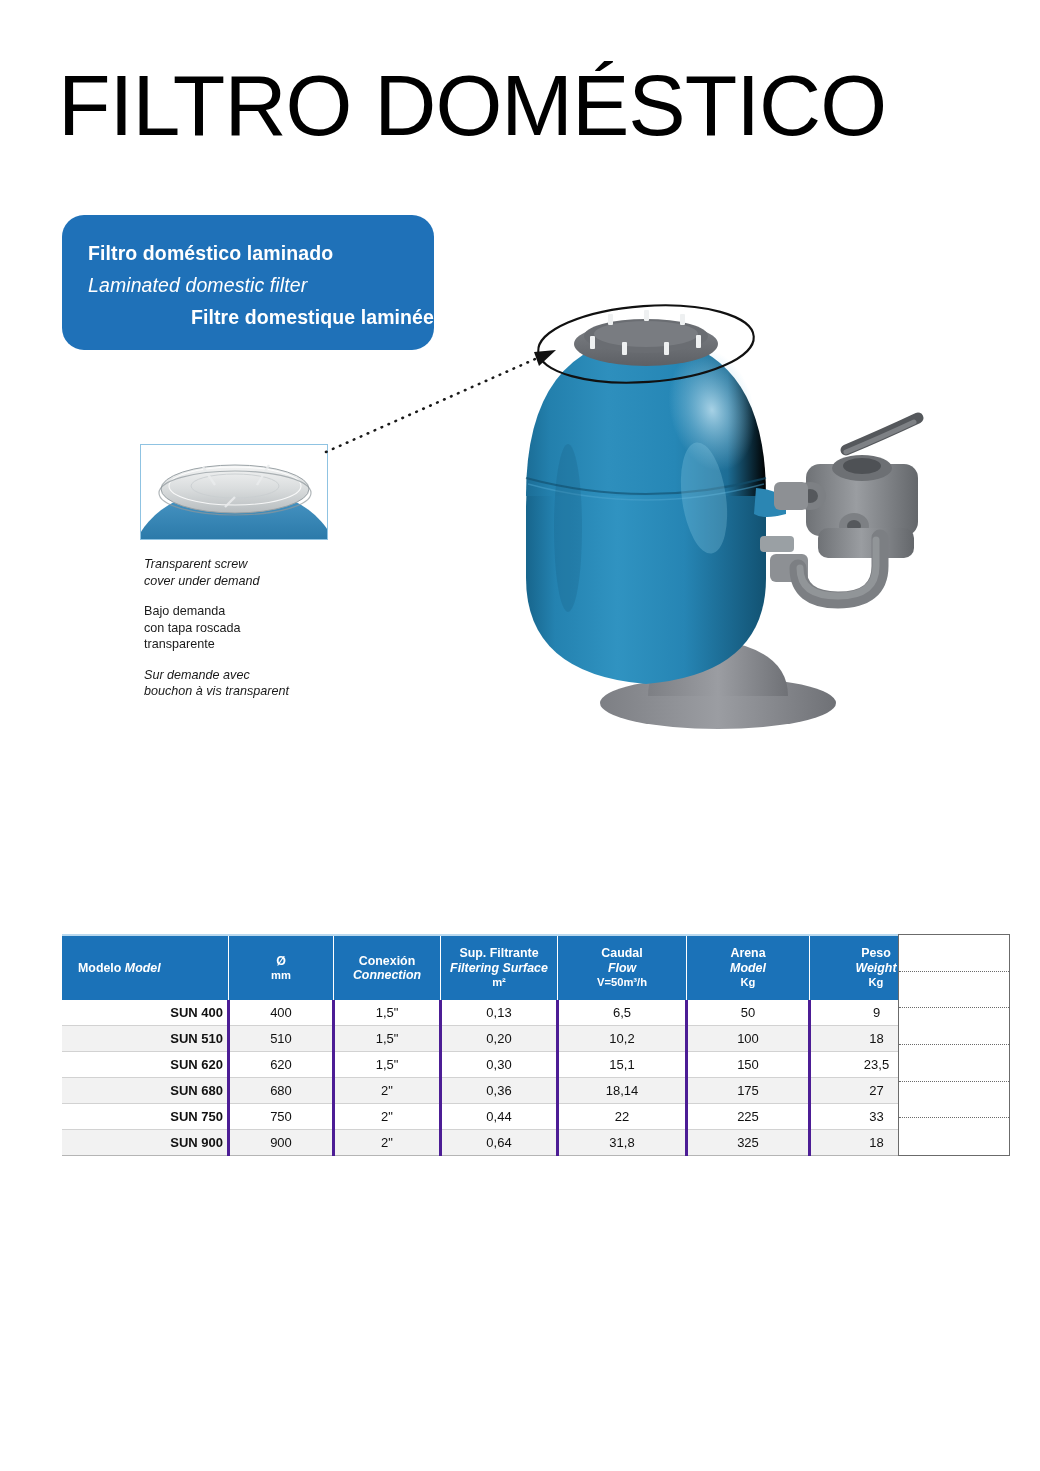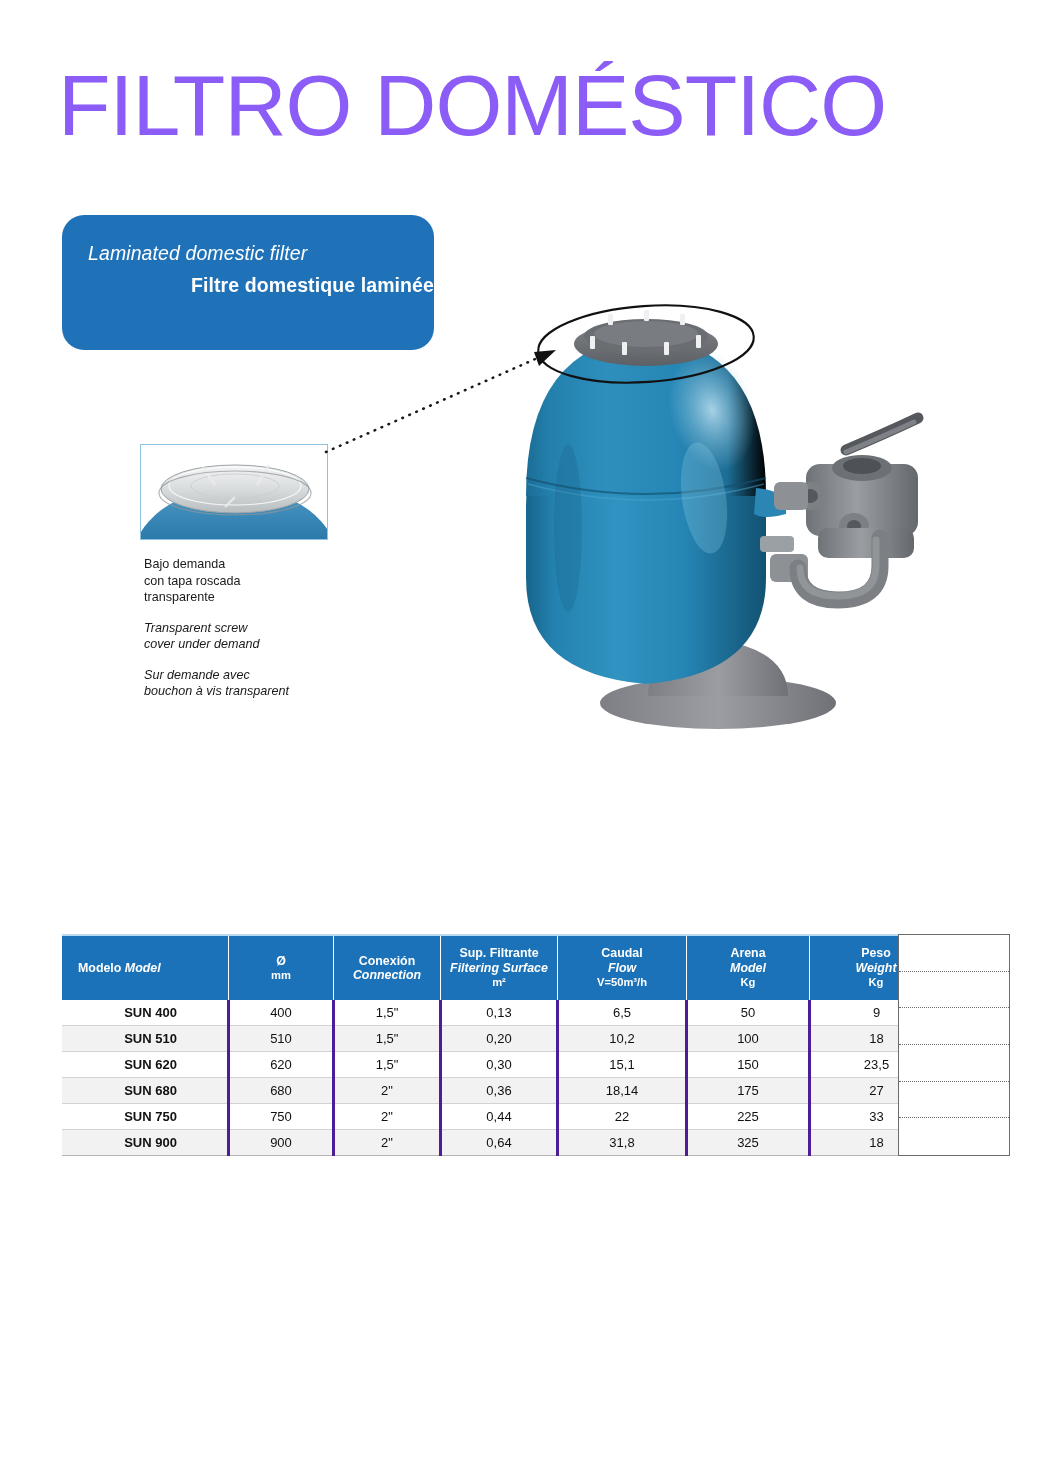--- a/index.html
+++ b/index.html
@@ -17,21 +17,21 @@
 
   
   .page-title {
     position: absolute;
     left: 58px;
     top: 62px;
     font-size: 86px;
     line-height: 1;
     letter-spacing: -1px;
     font-weight: 400;
-    color: #8b5cf6;
+    color: #000000;
     white-space: nowrap;
   }
 
   
   .badge {
     position: absolute;
     left: 62px;
     top: 215px;
     width: 372px;
     height: 135px;
@@ -138,21 +138,21 @@
     border-left: 3px solid #4c1d95;
     height: 25px;
     padding: 0 4px;
     font-size: 13px;
     text-align: center;
     color: #111111;
     background: #ffffff;
   }
   table.spec tbody td:first-child {
     border-left: none;
-    text-align: center;
+    text-align: right;
     padding-left: 16px;
     font-weight: bold;
     font-size: 13px;
   }
   table.spec tbody tr:nth-child(even) td { background: #f2f2f2; }
   table.spec tbody tr:last-child td { border-bottom: 1.5px solid #b5b5b5; }
 
   
   .side-box {
     position: absolute;
@@ -169,20 +169,21 @@
     box-sizing: border-box;
   }
   .side-box .srow:last-child { border-bottom: none; }
 </style>
 </head>
 <body>
 
 <div class="page-title">FILTRO DOMÉSTICO</div>
 
 <div class="badge">
+  <div class="badge-line es">Filtro doméstico laminado</div>
   <div class="badge-line en">Laminated domestic filter</div>
   <div class="badge-line fr">Filtre domestique laminée</div>
 </div>
 
 <div class="thumb">
   <svg viewBox="0 0 188 96" width="188" height="96">
     <defs>
       <linearGradient id="thBlue" x1="0" y1="0" x2="0" y2="1">
         <parameter name="stop" stop-color="#3f8fc0" offset="0"></parameter>
         <stop offset="0" stop-color="#4e9ac8"></stop>
@@ -204,28 +205,28 @@
       <ellipse cx="94" cy="44" rx="74" ry="24" fill="url(#thGlass)" stroke="#9aa2a6" stroke-width="1"></ellipse>
       <ellipse cx="94" cy="41" rx="66" ry="19" fill="none" stroke="#ffffff" stroke-width="1.1" opacity="0.85"></ellipse>
       <ellipse cx="94" cy="41" rx="44" ry="12" fill="none" stroke="#c9ced0" stroke-width="0.9"></ellipse>
       <path d="M62 22 L74 40 M128 20 L116 40 M94 52 L84 62" stroke="#e9ebec" stroke-width="2.4" fill="none" opacity="0.9"></path>
       <ellipse cx="94" cy="48" rx="76" ry="22" fill="none" stroke="#8e979b" stroke-width="1.2" opacity="0.7"></ellipse>
     </g>
   </svg>
 </div>
 
 <div class="caption">
+  <div class="blk it">
+    <div>Transparent screw</div>
+    <div>cover under demand</div>
+  </div>
   <div class="blk">
     <div>Bajo demanda</div>
     <div>con tapa roscada</div>
     <div>transparente</div>
-  </div>
-  <div class="blk it">
-    <div>Transparent screw</div>
-    <div>cover under demand</div>
   </div>
   <div class="blk it">
     <div>Sur demande avec</div>
     <div>bouchon à vis transparent</div>
   </div>
 </div>
 
 <div class="product">
   <svg viewBox="0 0 490 470" width="490" height="470">
     <defs>

